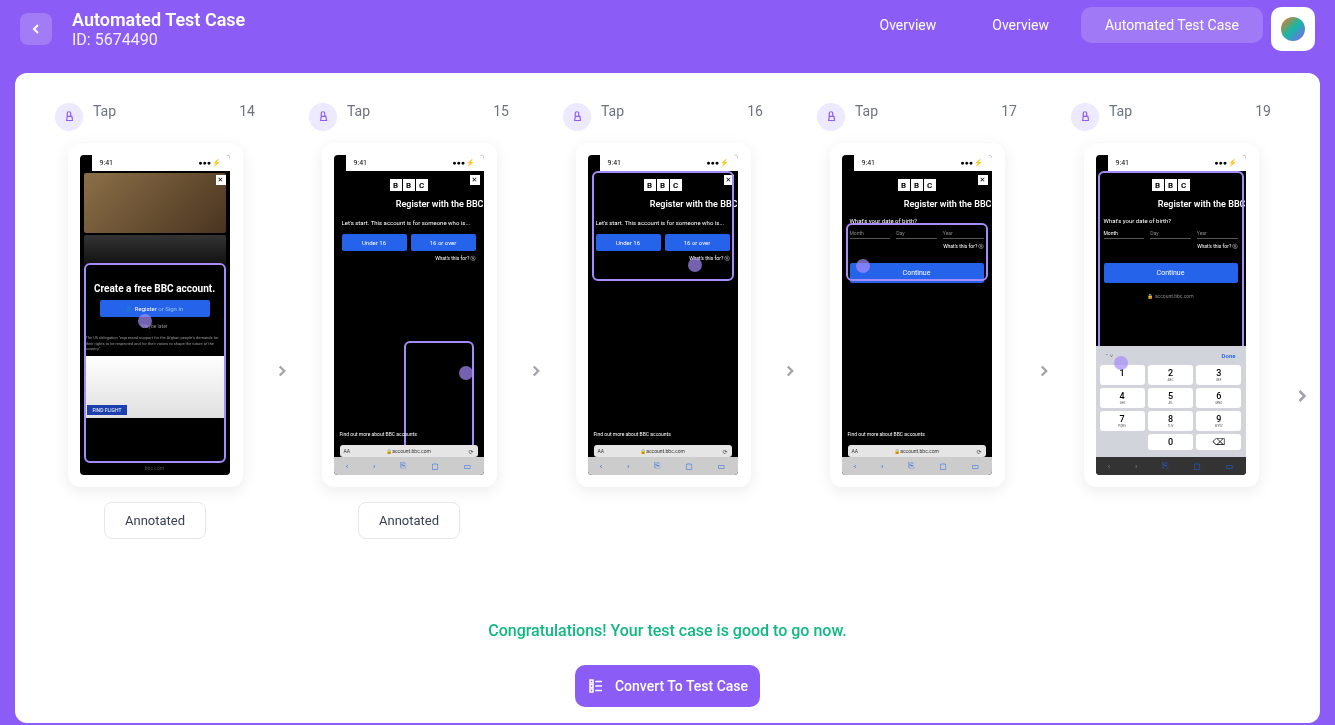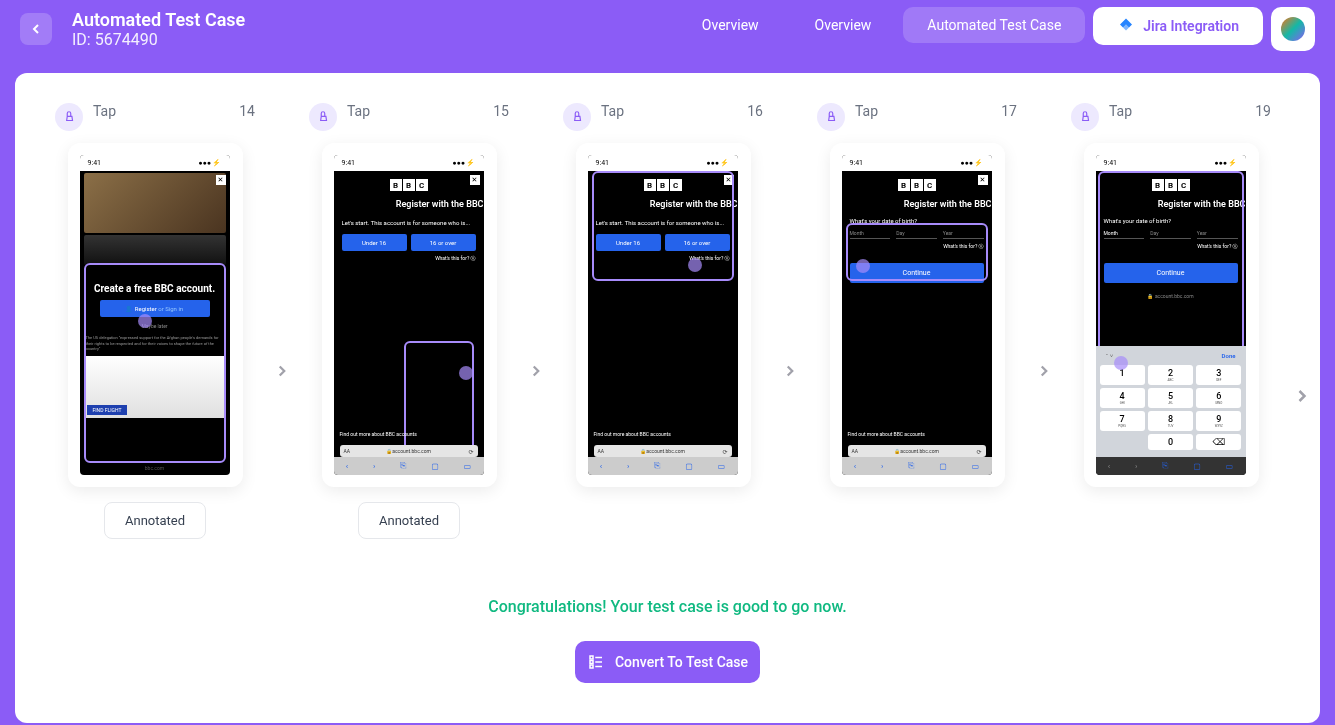--- a/index.html
+++ b/index.html
@@ -24,30 +24,30 @@
 .steps-row { display: flex; align-items: flex-start; gap: 12px; position: relative; }
 
 .step-col { flex: 0 0 auto; width: 200px; }
 .step-header { display: flex; align-items: flex-start; margin-bottom: 12px; }
 .tap-icon { width: 28px; height: 28px; background: #ede9fe; border-radius: 50%; display: flex; align-items: center; justify-content: center; margin-right: 10px; }
 .tap-icon svg { width: 14px; height: 14px; stroke: #8b5cf6; fill: none; stroke-width: 2; }
 .action-label { font-size: 14px; color: #6b7280; flex: 1; }
 .step-num { font-size: 14px; color: #6b7280; }
 
 .phone-card { background: white; border-radius: 12px; box-shadow: 0 4px 16px rgba(0,0,0,0.08); padding: 12px; width: 175px; margin: 0 auto; }
-.phone-screen { width: 150px; height: 320px; background: #000; border-radius: 4px; position: relative; overflow: hidden; }
+.phone-screen { width: 150px; height: 320px; background: #000; border-radius: 4px; position: relative; overflow: hidden; padding-left: 12px; }
 .status-bar { height: 16px; background: white; display: flex; align-items: center; justify-content: space-between; padding: 0 8px; font-size: 7px; color: #000; }
 .phone-body { position: absolute; top: 16px; left: 0; right: 0; bottom: 0; }
 
 .annotated-btn { margin: 15px auto 0; display: block; padding: 10px 20px; border: 1px solid #e5e7eb; border-radius: 8px; background: white; font-size: 13px; color: #374151; cursor: pointer; width: fit-content; }
 
 .arrow { width: 30px; display: flex; align-items: center; justify-content: center; align-self: center; margin-top: 100px; }
 .arrow svg { width: 18px; height: 18px; stroke: #a1a1aa; }
 
-.footer-area { position: absolute; bottom: 40px; left: 0; right: 0; text-align: center; }
+.footer-area { position: absolute; bottom: 16px; left: 0; right: 0; text-align: center; }
 .success-msg { color: #10b981; font-size: 16px; font-weight: 500; margin-bottom: 25px; }
 .convert-btn { background: #8b5cf6; color: white; padding: 12px 12px; border-radius: 10px; border: none; font-size: 14px; font-weight: 500; cursor: pointer; display: inline-flex; align-items: center; gap: 10px; }
 .convert-btn svg { width: 18px; height: 18px; stroke: white; }
 
 .edge-arrow { position: absolute; top: 50%; transform: translateY(-50%); }
 .edge-arrow.right { right: 8px; }
 
 
 .bbc-logo { display: flex; gap: 1px; justify-content: center; margin: 8px 0; }
 .bbc-logo span { background: white; color: black; width: 12px; height: 12px; font-size: 8px; font-weight: bold; display: flex; align-items: center; justify-content: center; }
@@ -94,27 +94,20 @@
       </svg>
   </div>
   <div class="title-block">
     <div class="title">Automated Test Case</div>
     <div class="subtitle">ID: 5674490</div>
   </div>
   <div class="nav-tabs">
     <div class="nav-tab">Overview</div>
     <div class="nav-tab">Overview</div>
     <div class="nav-tab active">Automated Test Case</div>
-    <div class="white-btn">
-      <svg class="jira-icon" viewBox="0 0 24 24">
-          <path fill="#2684ff" d="M12 2L4 10l4 4 4-4 4 4 4-4z"></path>
-          <path fill="#2684ff" d="M12 10l-4 4 4 4 4-4z" opacity="0.6"></path>
-        </svg>
-      <span>Jira Integration</span>
-    </div>
     <div class="avatar-btn">
       <div class="avatar-circle"></div>
     </div>
   </div>
 </div>
 
 <div class="content">
   <div class="steps-row">
 
     <div class="step-col">

